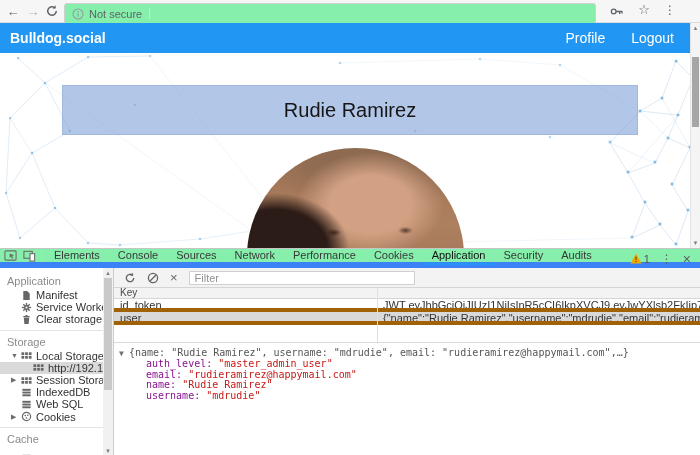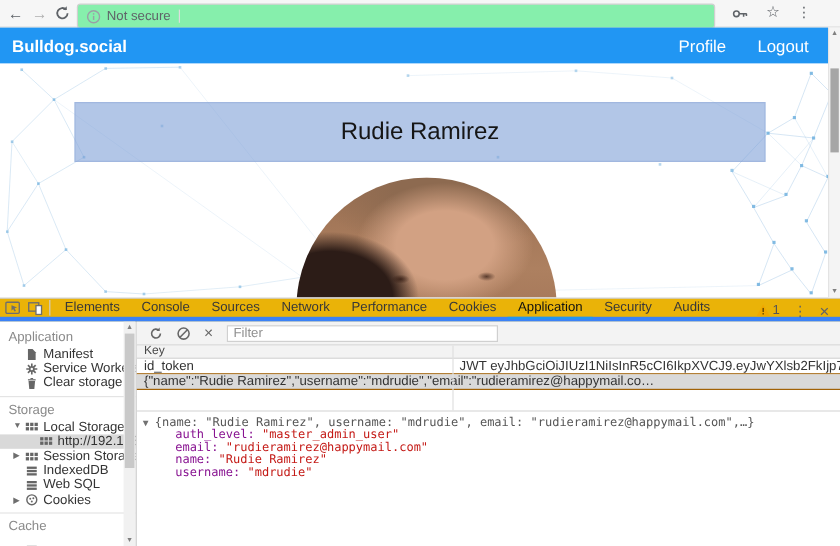--- a/index.html
+++ b/index.html
@@ -42,21 +42,21 @@
       radial-gradient(ellipse 50% 22% at 58% 6%, #8d6a50 40%, rgba(141,106,80,0) 100%),
       linear-gradient(180deg, #9a6f52 0%, #ad8060 35%, #936248 100%);
   }
   .page-scrollbar { position:absolute; right:0; top:23px; width:10px; height:225px; background:#f4f4f4; border-left:1px solid #e3e3e3; z-index:6; }
   .sb-arrow { display:block; width:100%; text-align:center; font-size:6px; color:#7f7f7f; height:10px; line-height:10px; }
   .sb-arrow.bottom { position:absolute; bottom:0; }
   .page-scrollbar .thumb { position:absolute; left:1px; right:1px; top:34px; height:70px; background:#a6a6a6; }
 
   
   .devtools { position:absolute; left:0; top:248px; width:700px; height:207px; background:#fff; border-top:1px solid #c5c5c5; font-size:11px; color:#333; }
-  .dt-tabbar { position:relative; height:19px; background:#eab308; border-bottom:4px solid #3b82f6; display:flex; align-items:center; }
+  .dt-tabbar { position:relative; height:19px; background:#86efac; border-bottom:6px solid #3b82f6; display:flex; align-items:center; }
   .dt-icon { width:17px; height:19px; display:flex; align-items:center; justify-content:center; margin-left:2px; }
   .dt-vsep { width:1px; height:13px; background:#ccc; margin:0 3px; }
   .dt-tab { padding:0 9px; line-height:18px; height:19px; color:#383838; cursor:default; }
   .dt-tab.sel { color:#111; border-bottom:2px solid var(--accent,#2196f3); }
   .dt-right { position:absolute; right:2px; top:0; height:19px; display:flex; align-items:center; }
   .warn-count { color:#555; margin:0 4px 0 2px; }
   .dt-menu { font-size:12px; color:#5f6368; padding:0 7px; }
   .dt-close { font-size:14px; color:#5f6368; padding:0 7px 0 3px; }
 
   .dt-body { position:relative; height:188px; }
@@ -76,21 +76,21 @@
 
   .dt-main { position:absolute; left:113px; top:0; right:0; height:188px; border-left:1px solid #ccc; }
   .dt-toolbar { height:20px; background:#f3f3f3; border-bottom:1px solid #d4d4d4; display:flex; align-items:center; gap:11px; padding-left:10px; }
   .tool-x { font-size:13px; color:#666; line-height:18px; }
   .filter-input { width:226px; height:14px; font-size:11px; font-family:inherit; border:1px solid #d0d0d0; padding:0 5px; color:#333; }
   .filter-input::placeholder { color:#919191; }
 
   .dt-table { position:relative; height:54px; }
   .col-divider { position:absolute; left:263px; top:0; bottom:0; width:1px; background:#e0e0e0; }
   .thead { display:flex; height:11px; line-height:10px; background:#f3f3f3; border-bottom:1px solid #d6d6d6; color:#484848; font-size:10px;flex-direction:column; }
-  .trow { display:flex; height:13px; line-height:13px; border-bottom:1px solid #a16207; }
+  .trow { display:flex; height:13px; line-height:13px; border-bottom:4px solid #a16207; }
   .trow.sel { background:var(--selection,#d9d9d9); }
   .c-key { width:263px; flex:none; padding-left:6px; overflow:hidden; white-space:nowrap; }
   .c-val { flex:1; padding-left:6px; overflow:hidden; white-space:nowrap; }
   .tfill { height:17px; }
 
   .dt-preview { border-top:1px solid #d9d9d9; height:114px; padding:4px 0 0 5px; font-family:"DejaVu Sans Mono","Liberation Mono",monospace; font-size:10px; color:#565656; overflow:hidden; }
   .pline { line-height:11px; white-space:nowrap; }
   .pline .tri { display:inline-block; width:10px; font-size:8px; color:#727272; }
   .prop { margin-left:27px; line-height:10.5px; white-space:nowrap; }
   .pkey { color:var(--key-purple,#881391); }
@@ -376,20 +376,21 @@
       <div class="dt-table">
         <div class="thead">
           <span class="c-key">Key</span>
           <span class="c-val">Value</span>
         </div>
         <div class="trow">
           <span class="c-key">id_token</span>
           <span class="c-val">JWT eyJhbGciOiJIUzI1NiIsInR5cCI6IkpXVCJ9.eyJwYXlsb2FkIjp7Im5hbWUiOiJSdWRpZS…</span>
         </div>
         <div class="trow sel">
+          <span class="c-key">user</span>
           <span class="c-val">{"name":"Rudie Ramirez","username":"mdrudie","email":"rudieramirez@happymail.co…</span>
         </div>
         <div class="tfill"></div>
         <div class="col-divider"></div>
       </div>
 
       <div class="dt-preview">
         <div class="pline">
           <span class="tri">▼</span><span>{name: "Rudie Ramirez", username: "mdrudie", email: "rudieramirez@happymail.com",…}</span>
         </div>

